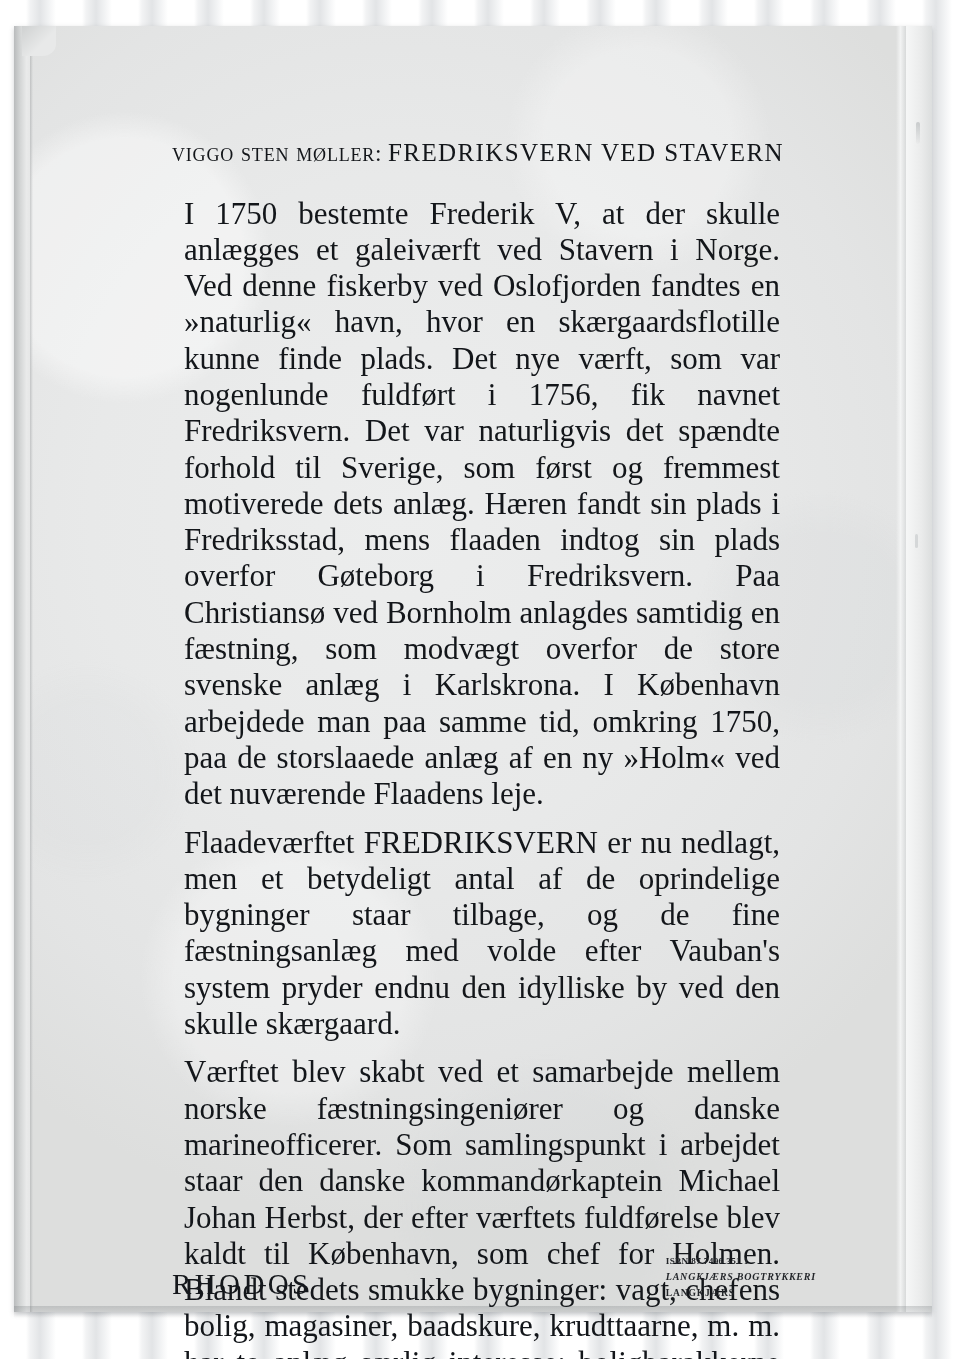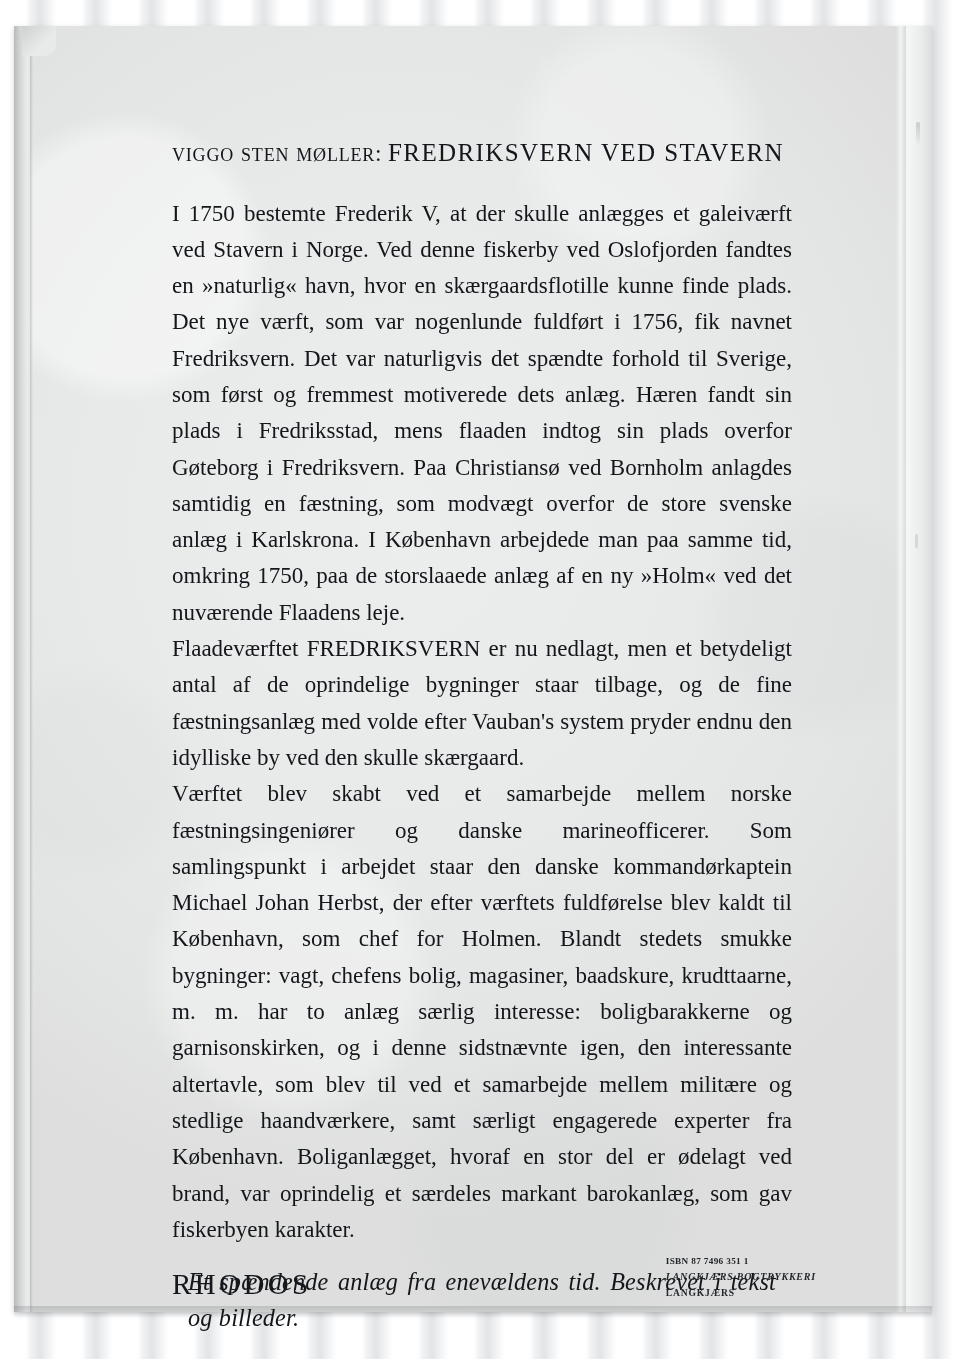--- a/index.html
+++ b/index.html
@@ -156,22 +156,22 @@
   }
   .byline-colon {
     letter-spacing: 0.5px;
   }
   .booktitle {
     letter-spacing: 1.4px;
     font-size: 25px;
   }
 
   p.body {
-    margin: 0;
-    font-size: 23px;
+    margin: 12px;
+    font-size: 31px;
     line-height: 36.3px;
     text-align: justify;
     text-justify: inter-word;
     -webkit-hyphens: none;
     hyphens: none;
   }
   p.body + p.body { margin-top: 0; }
 
   p.closing {
     margin: 16px;

